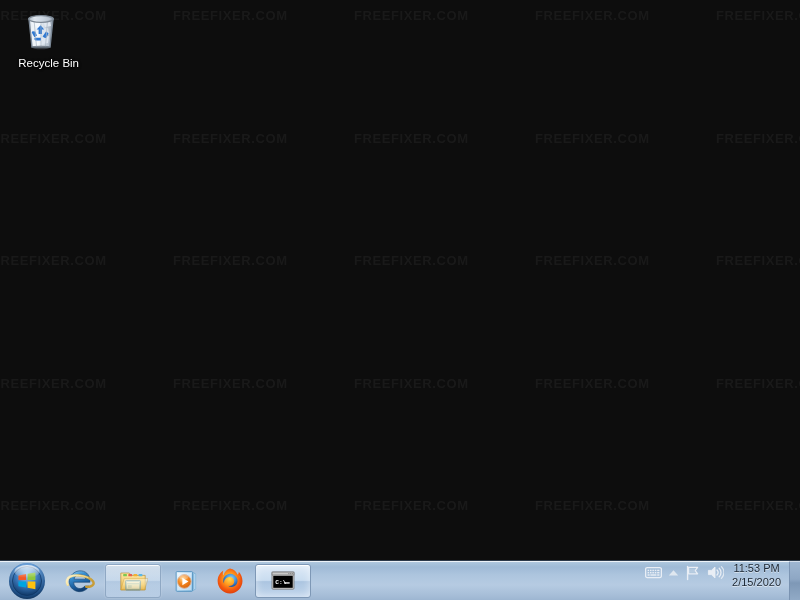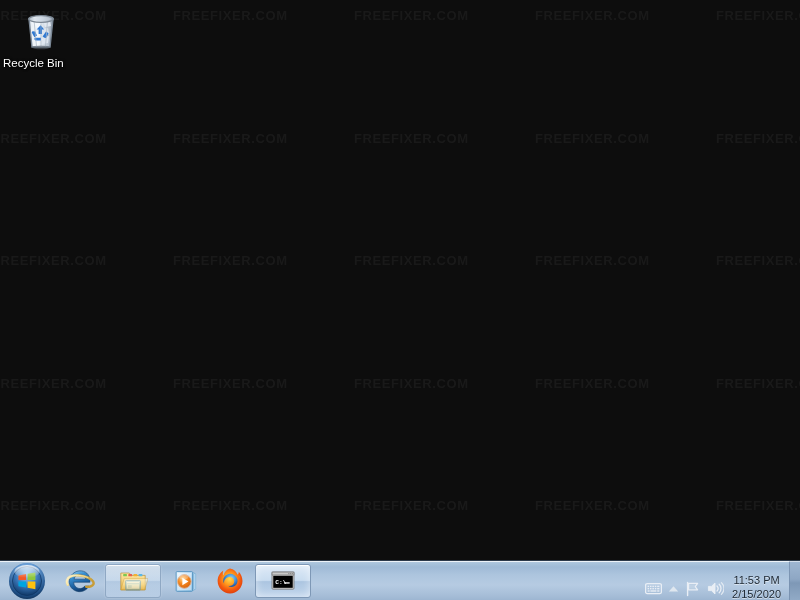--- a/index.html
+++ b/index.html
@@ -46,21 +46,21 @@
     letter-spacing: 0.6px;
     color: #1b1b1b;
     white-space: nowrap;
     opacity: 0.92;
   }
 
   
   .desk-icon {
     position: absolute;
     width: 78px;
-    text-align: left;
+    text-align: right;
     cursor: default;
   }
   #icon-recycle-bin { left: 2px; top: 6px; }
 
   .desk-icon-glyph {
     width: 48px;
     height: 48px;
     margin: 0 auto 3px auto;
     position: relative;
   }
@@ -155,21 +155,21 @@
     box-shadow: inset 0 1px 0 rgba(255,255,255,0.95),
                 inset 0 0 8px rgba(255,255,255,0.55);
   }
   .tb-icon { width: 30px; height: 30px; display: block; }
   .tb-icon.small { width: 26px; height: 26px; }
 
   
   #system-tray {
     height: 40px;
     display: flex;
-    align-items: flex-end;
+    align-items: flex-start;
     flex: 0 0 auto;
     padding-right: 0px;
   }
   .tray-icon {
     width: 22px;
     height: 24px;
     display: flex;
     align-items: center;
     justify-content: center;
     cursor: default;

